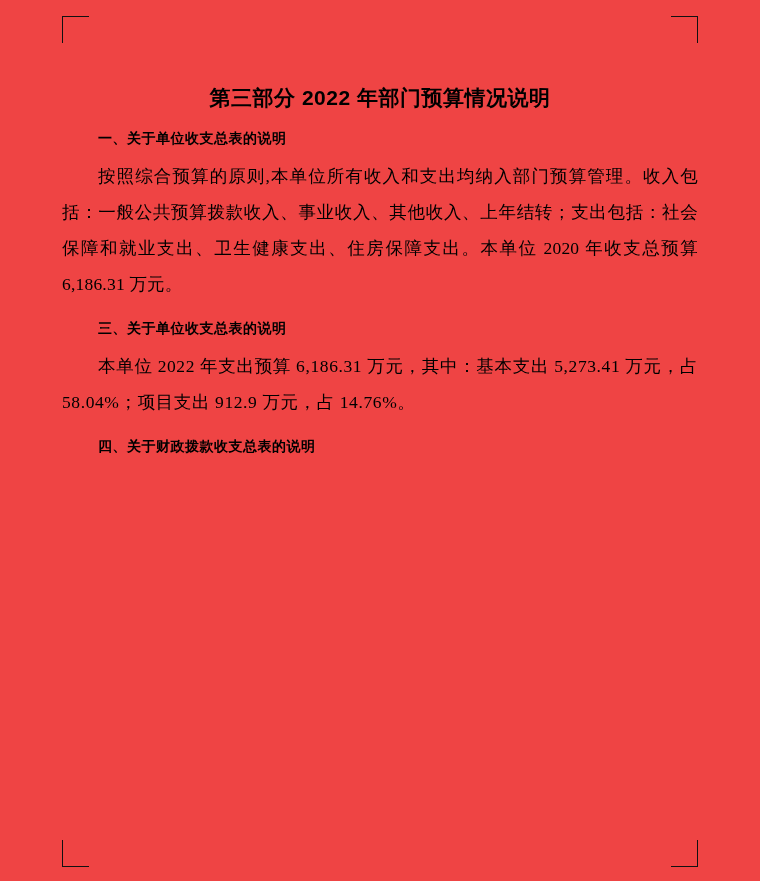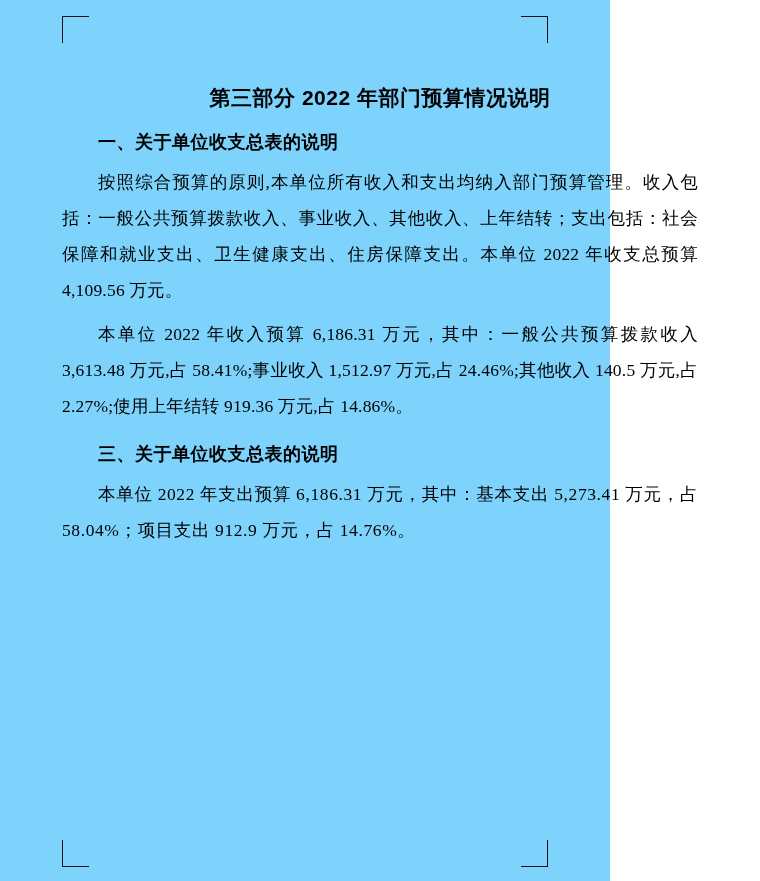--- a/index.html
+++ b/index.html
@@ -12,23 +12,23 @@
     height: 881px;
     position: relative;
     font-family: "Liberation Serif", "DejaVu Serif", serif;
     color: #000000;
     overflow: hidden;
   }
 
   .page {
     position: absolute;
     left: 0; top: 0;
-    width: 610px;
+    width: 760px;
     height: 881px;
-    background: #7dd3fc;
+    background: #ef4444;
   }
 
   
   .crop {
     position: absolute;
     width: 26px;
     height: 26px;
   }
   .crop.tl { left: 62px;  top: 16px;  border-left: 1px solid #111; border-top: 1px solid #111; }
   .crop.tr { right: 62px; top: 16px;  border-right: 1px solid #111; border-top: 1px solid #111; }
@@ -45,21 +45,21 @@
   .doc-title {
     text-align: center;
     font-size: 21px;
     font-weight: bold;
     letter-spacing: 0.5px;
     margin: 22px 0 18px 0;
     font-family: "Liberation Sans", "DejaVu Sans", sans-serif;
   }
 
   .section-heading {
-    font-size: 18px;
+    font-size: 14px;
     font-weight: bold;
     text-indent: 36px;
     margin: 18px 0 10px 0;
     letter-spacing: 0.5px;
     font-family: "Liberation Sans", "DejaVu Sans", sans-serif;
   }
 
   .para {
     font-size: 17.5px;
     line-height: 36px;
@@ -82,22 +82,22 @@
   <div class="crop tl"></div>
   <div class="crop tr"></div>
   <div class="crop bl"></div>
   <div class="crop br"></div>
 
   <div class="content">
 
     <h1 class="doc-title">第三部分  2022 年部门预算情况说明</h1>
 
     <h2 class="section-heading">一、关于单位收支总表的说明</h2>
-    <p class="para">按照综合预算的原则,本单位所有收入和支出均纳入部门预算管理。收入包括：一般公共预算拨款收入、事业收入、其他收入、上年结转；支出包括：社会保障和就业支出、卫生健康支出、住房保障支出。本单位 2022 年收支总预算 4,109.56 万元。</p>
+    <p class="para">按照综合预算的原则,本单位所有收入和支出均纳入部门预算管理。收入包括：一般公共预算拨款收入、事业收入、其他收入、上年结转；支出包括：社会保障和就业支出、卫生健康支出、住房保障支出。本单位 2020 年收支总预算 6,186.31 万元。</p>
 
-    <p class="para">本单位 2022 年收入预算 6,186.31 万元，其中：一般公共预算拨款收入 3,613.48 万元,占 58.41%;事业收入 1,512.97 万元,占 24.46%;其他收入 140.5 万元,占 2.27%;使用上年结转 919.36 万元,占 14.86%。</p>
 
     <h2 class="section-heading">三、关于单位收支总表的说明</h2>
     <p class="para spaced">本单位 2022 年支出预算 6,186.31 万元，其中：基本支出 5,273.41 万元，占 58.04%；项目支出 912.9 万元，占 14.76%。</p>
 
+    <h2 class="section-heading">四、关于财政拨款收支总表的说明</h2>
 
   </div>
 </div>
 
 </body></html>

